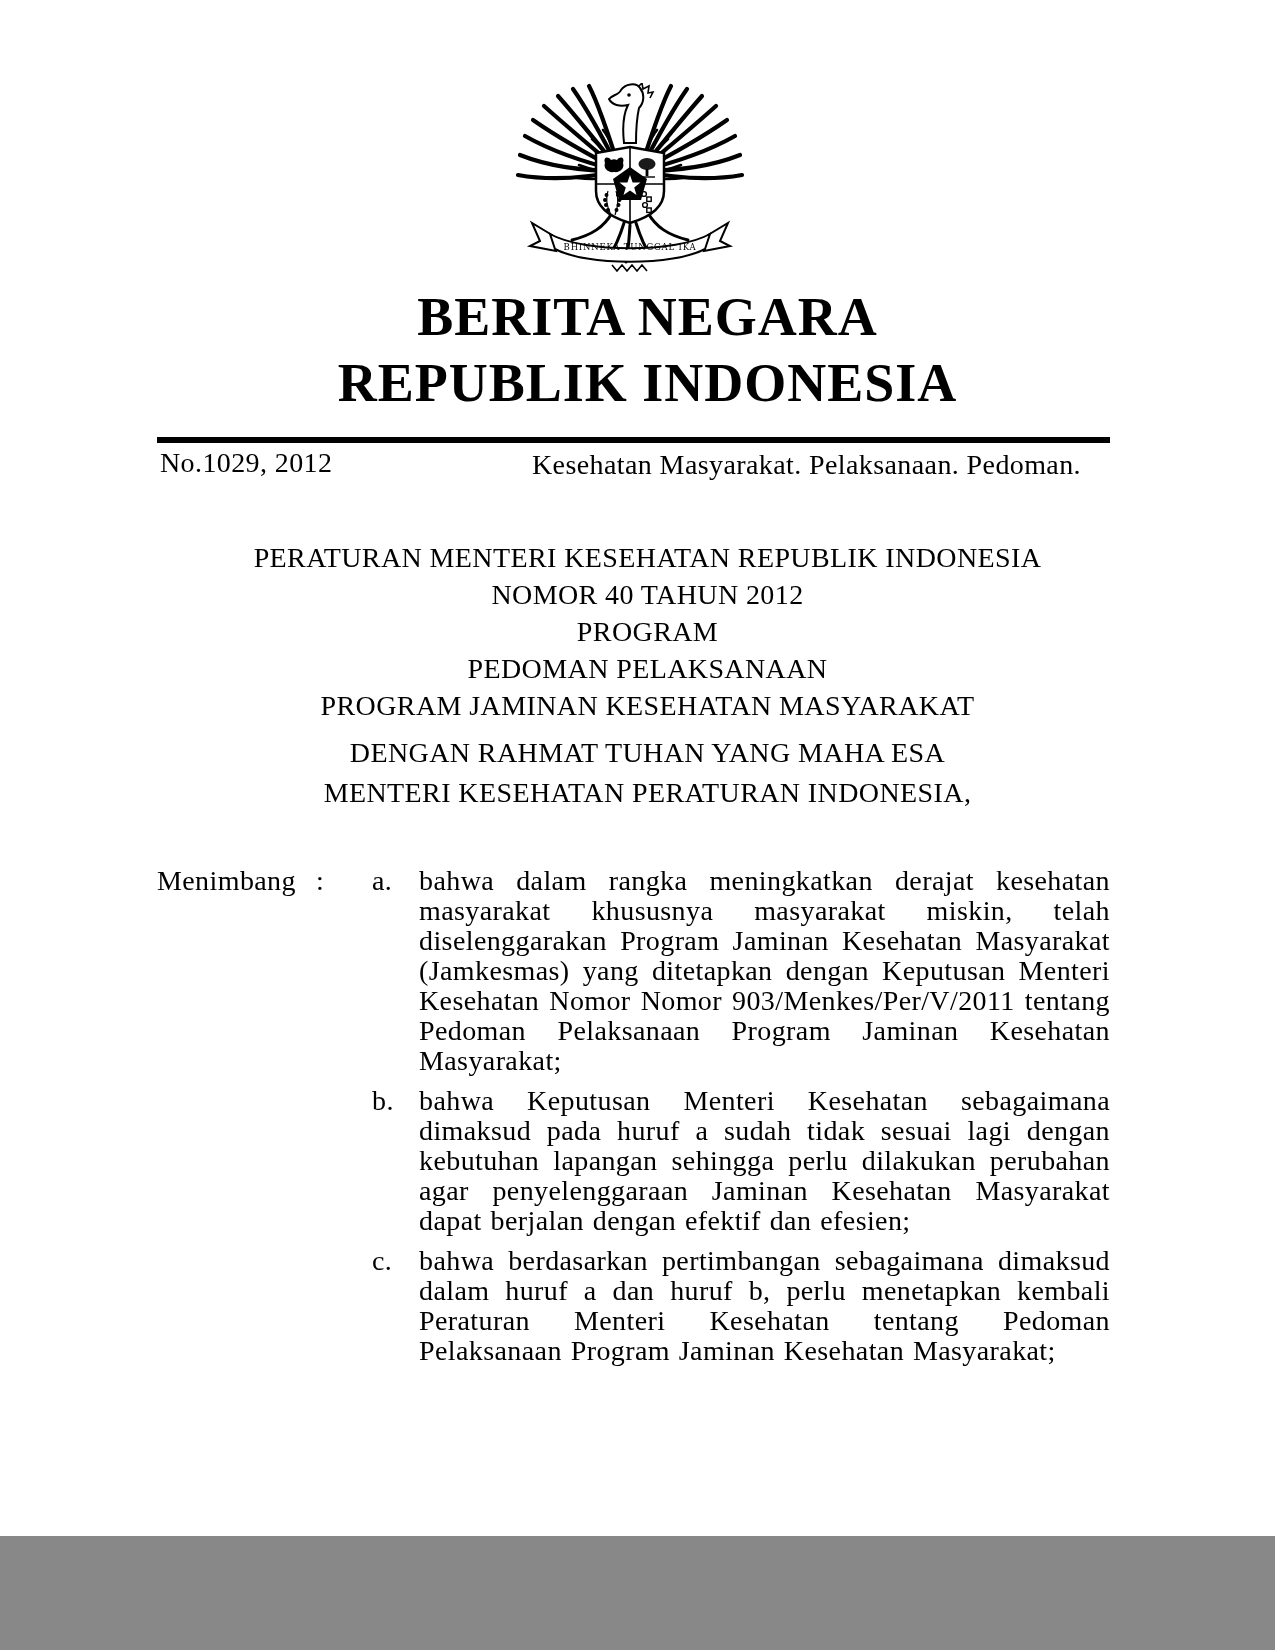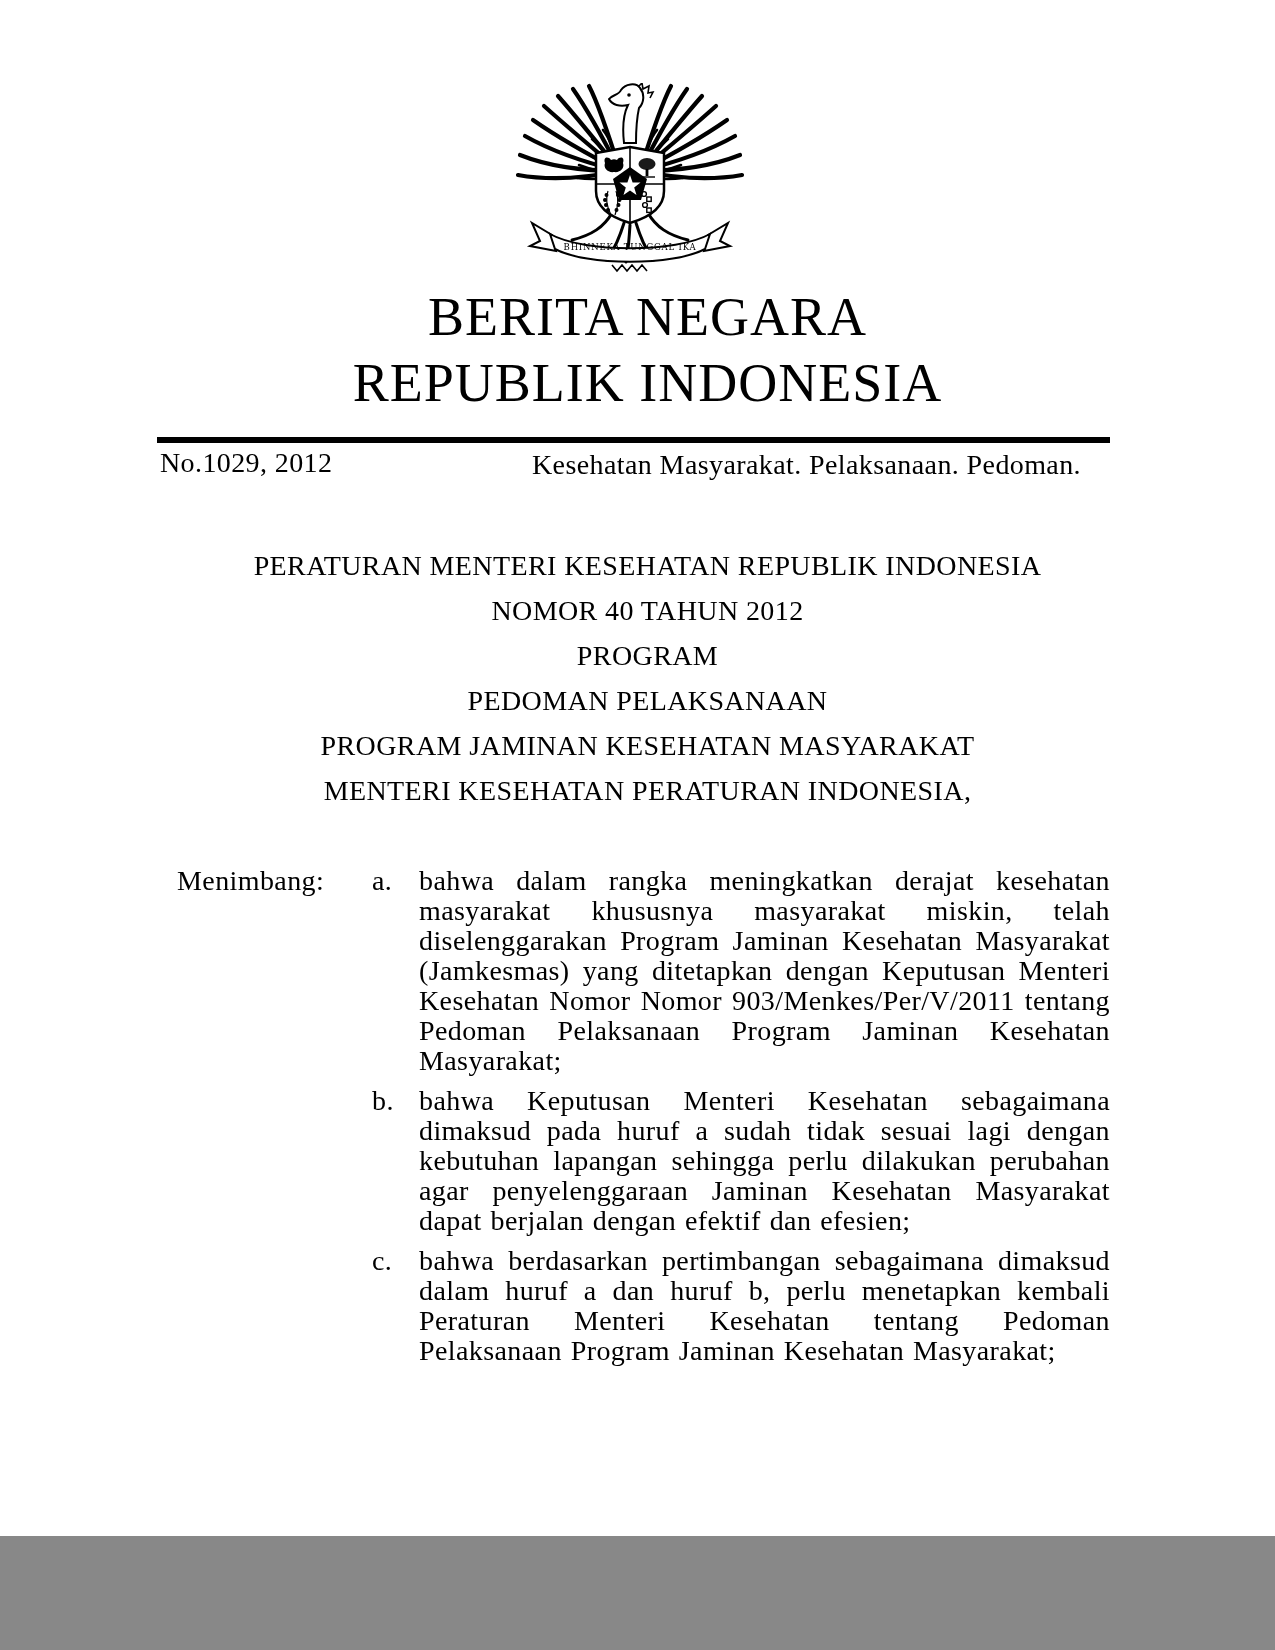--- a/index.html
+++ b/index.html
@@ -26,21 +26,21 @@
 
   
   .main-title {
     position: absolute;
     left: 190px;
     top: 284px;
     width: 915px;
     text-align: center;
     font-size: 54px;
     line-height: 66px;
-    font-weight: 400;
+    font-weight: 700;
     letter-spacing: 1px;
     white-space: nowrap;
   }
 
   
   .rule {
     position: absolute;
     left: 157px;
     top: 437px;
     width: 953px;
@@ -73,36 +73,36 @@
   .doc-headings {
     position: absolute;
     left: 190px;
     top: 537px;
     width: 915px;
     text-align: center;
     font-size: 28px;
     line-height: 33px;
     letter-spacing: 0.4px;
   }
-  .doc-headings .h-line { margin: 12px; }
+  .doc-headings .h-line { margin: 4px; }
   .doc-headings .invocation { margin-top: 14px; }
   .doc-headings .authority  { margin-top: 7px; }
 
   
   .menimbang {
     position: absolute;
     left: 157px;
     top: 866px;
     width: 953px;
     display: flex;
     font-size: 28px;
     line-height: 30px;
     letter-spacing: 0.4px;
   }
-  .m-label { width: 159px; flex: 0 0 159px; text-align: right; }
+  .m-label { width: 159px; flex: 0 0 159px; }
   .m-colon { width: 56px;  flex: 0 0 56px; }
   .m-items { flex: 1 1 auto; }
   .m-item  { display: flex; margin-bottom: 10px; }
   .m-marker { width: 47px; flex: 0 0 47px; }
   .m-text  { flex: 1 1 auto; text-align: justify; word-spacing: 1.5px; }
 
   
   .watermark {
     position: absolute;
     right: 20px;
@@ -238,20 +238,21 @@
   <div class="subject">
     <div class="j2">Kesehatan Masyarakat. Pelaksanaan. Pedoman.</div>
   </div>
 
   <div class="doc-headings">
     <div class="h-line">PERATURAN MENTERI KESEHATAN REPUBLIK INDONESIA</div>
     <div class="h-line">NOMOR 40 TAHUN 2012</div>
     <div class="h-line">PROGRAM</div>
     <div class="h-line">PEDOMAN PELAKSANAAN</div>
     <div class="h-line">PROGRAM JAMINAN KESEHATAN MASYARAKAT</div>
+    <div class="h-line invocation">DENGAN RAHMAT TUHAN YANG MAHA ESA</div>
     <div class="h-line authority">MENTERI KESEHATAN PERATURAN INDONESIA,</div>
   </div>
 
   <div class="menimbang">
     <div class="m-label">Menimbang</div>
     <div class="m-colon">:</div>
     <div class="m-items">
       <div class="m-item">
         <div class="m-marker">a.</div>
         <div class="m-text">bahwa dalam rangka meningkatkan derajat kesehatan masyarakat khususnya masyarakat miskin, telah diselenggarakan Program Jaminan Kesehatan Masyarakat (Jamkesmas) yang ditetapkan dengan Keputusan Menteri Kesehatan Nomor Nomor 903/Menkes/Per/V/2011 tentang Pedoman Pelaksanaan Program Jaminan Kesehatan Masyarakat;</div>

